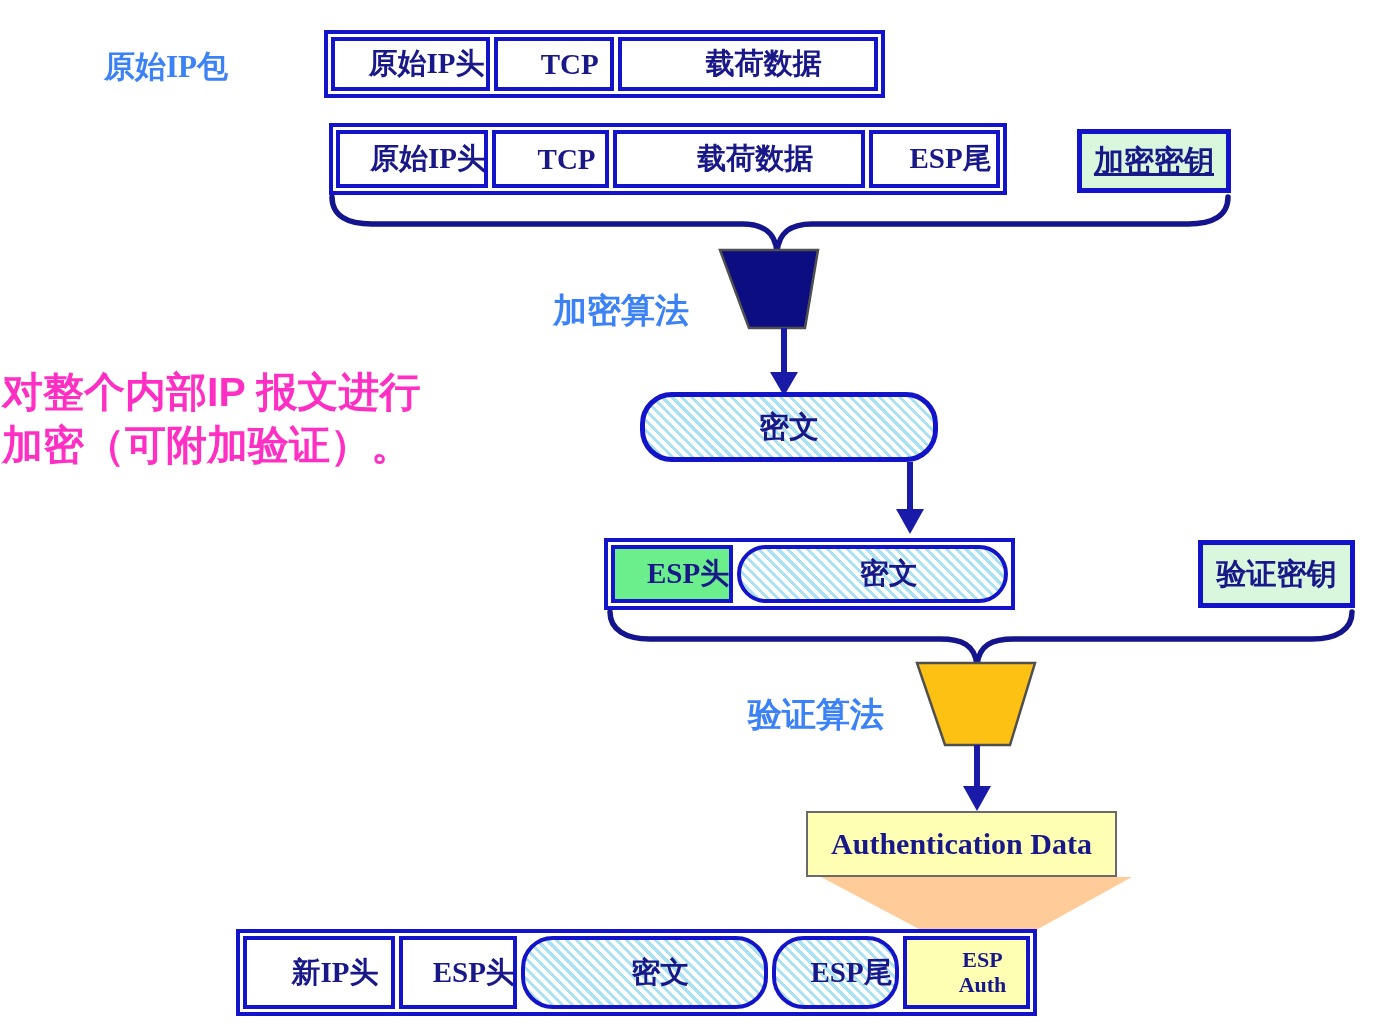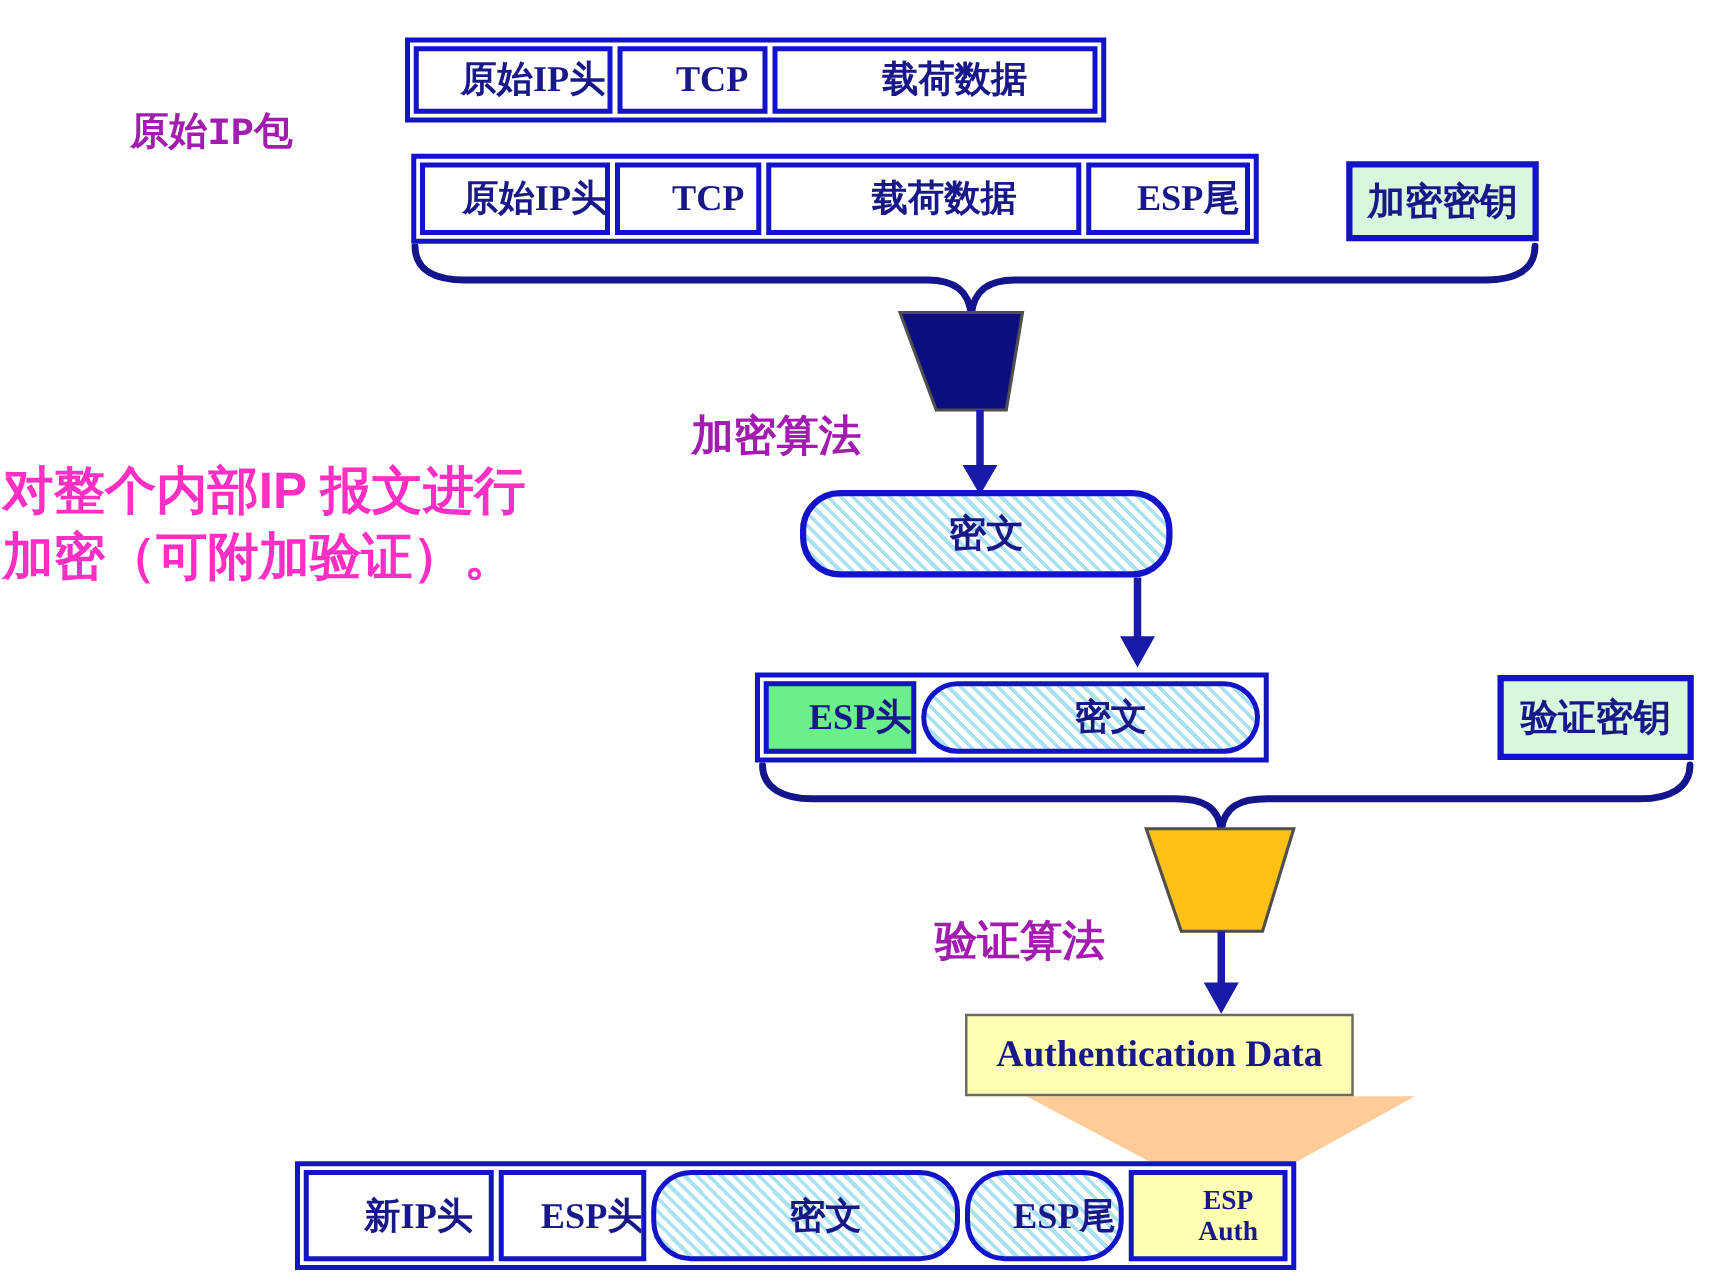--- a/index.html
+++ b/index.html
@@ -44,40 +44,40 @@
     box-sizing:border-box;white-space:nowrap;
   }
   .single-hatch-box{
     position:absolute;border:5px solid var(--blue);
     display:flex;align-items:center;justify-content:center;
     font-family:"Liberation Serif","DejaVu Serif",serif;
     font-weight:bold;font-size:30px;color:var(--navy);
     box-sizing:border-box;
   }
   .black-label{
-    position:absolute;color:#a21caf;font-weight:bold;font-size:34px;
-    white-space:nowrap;font-family:Liberation Mono, monospace;margin-top:38px;
+    position:absolute;color:#3b82f6;font-weight:bold;font-size:34px;
+    white-space:nowrap;font-family:Liberation Serif, serif;
   }
   #original-packet-label{left:104px;top:46px;font-size:31px;}
   #encrypt-algo-label{left:553px;top:288px;}
   #verify-algo-label{left:748px;top:692px;}
   #annotation{
     position:absolute;left:2px;top:366px;width:520px;
     color:#ff2fc4;font-weight:bold;font-size:41px;line-height:1.3;
     font-family:"Liberation Sans",sans-serif;white-space:nowrap;
   }
   #row-original{left:324px;top:30px;width:561px;height:68px;}
   #row-padded{left:329px;top:123px;width:678px;height:72px;}
   #row-encrypted{left:604px;top:538px;width:411px;height:72px;}
   #row-final{left:236px;top:929px;width:801px;height:87px;}
-  #encrypt-key-box{left:1077px;top:129px;width:154px;height:64px;}
+  #encrypt-key-box{left:1077px;top:129px;width:154px;height:64px;text-decoration:underline;}
   #verify-key-box{left:1198px;top:540px;width:157px;height:68px;}
   #ciphertext-box{left:640px;top:392px;width:298px;height:70px;}
   #auth-data-box{
-    position:absolute;left:772px;top:811px;width:311px;height:66px;
+    position:absolute;left:806px;top:811px;width:311px;height:66px;
     background:#ffffb3;border:2px solid #6a6a6a;box-sizing:border-box;
     display:flex;align-items:center;justify-content:center;
     font-family:"Liberation Serif","DejaVu Serif",serif;
     font-weight:bold;font-size:30px;color:var(--navy);white-space:nowrap;
   }
 </style>
 </head>
 <body>
 
 <div id="canvas">

